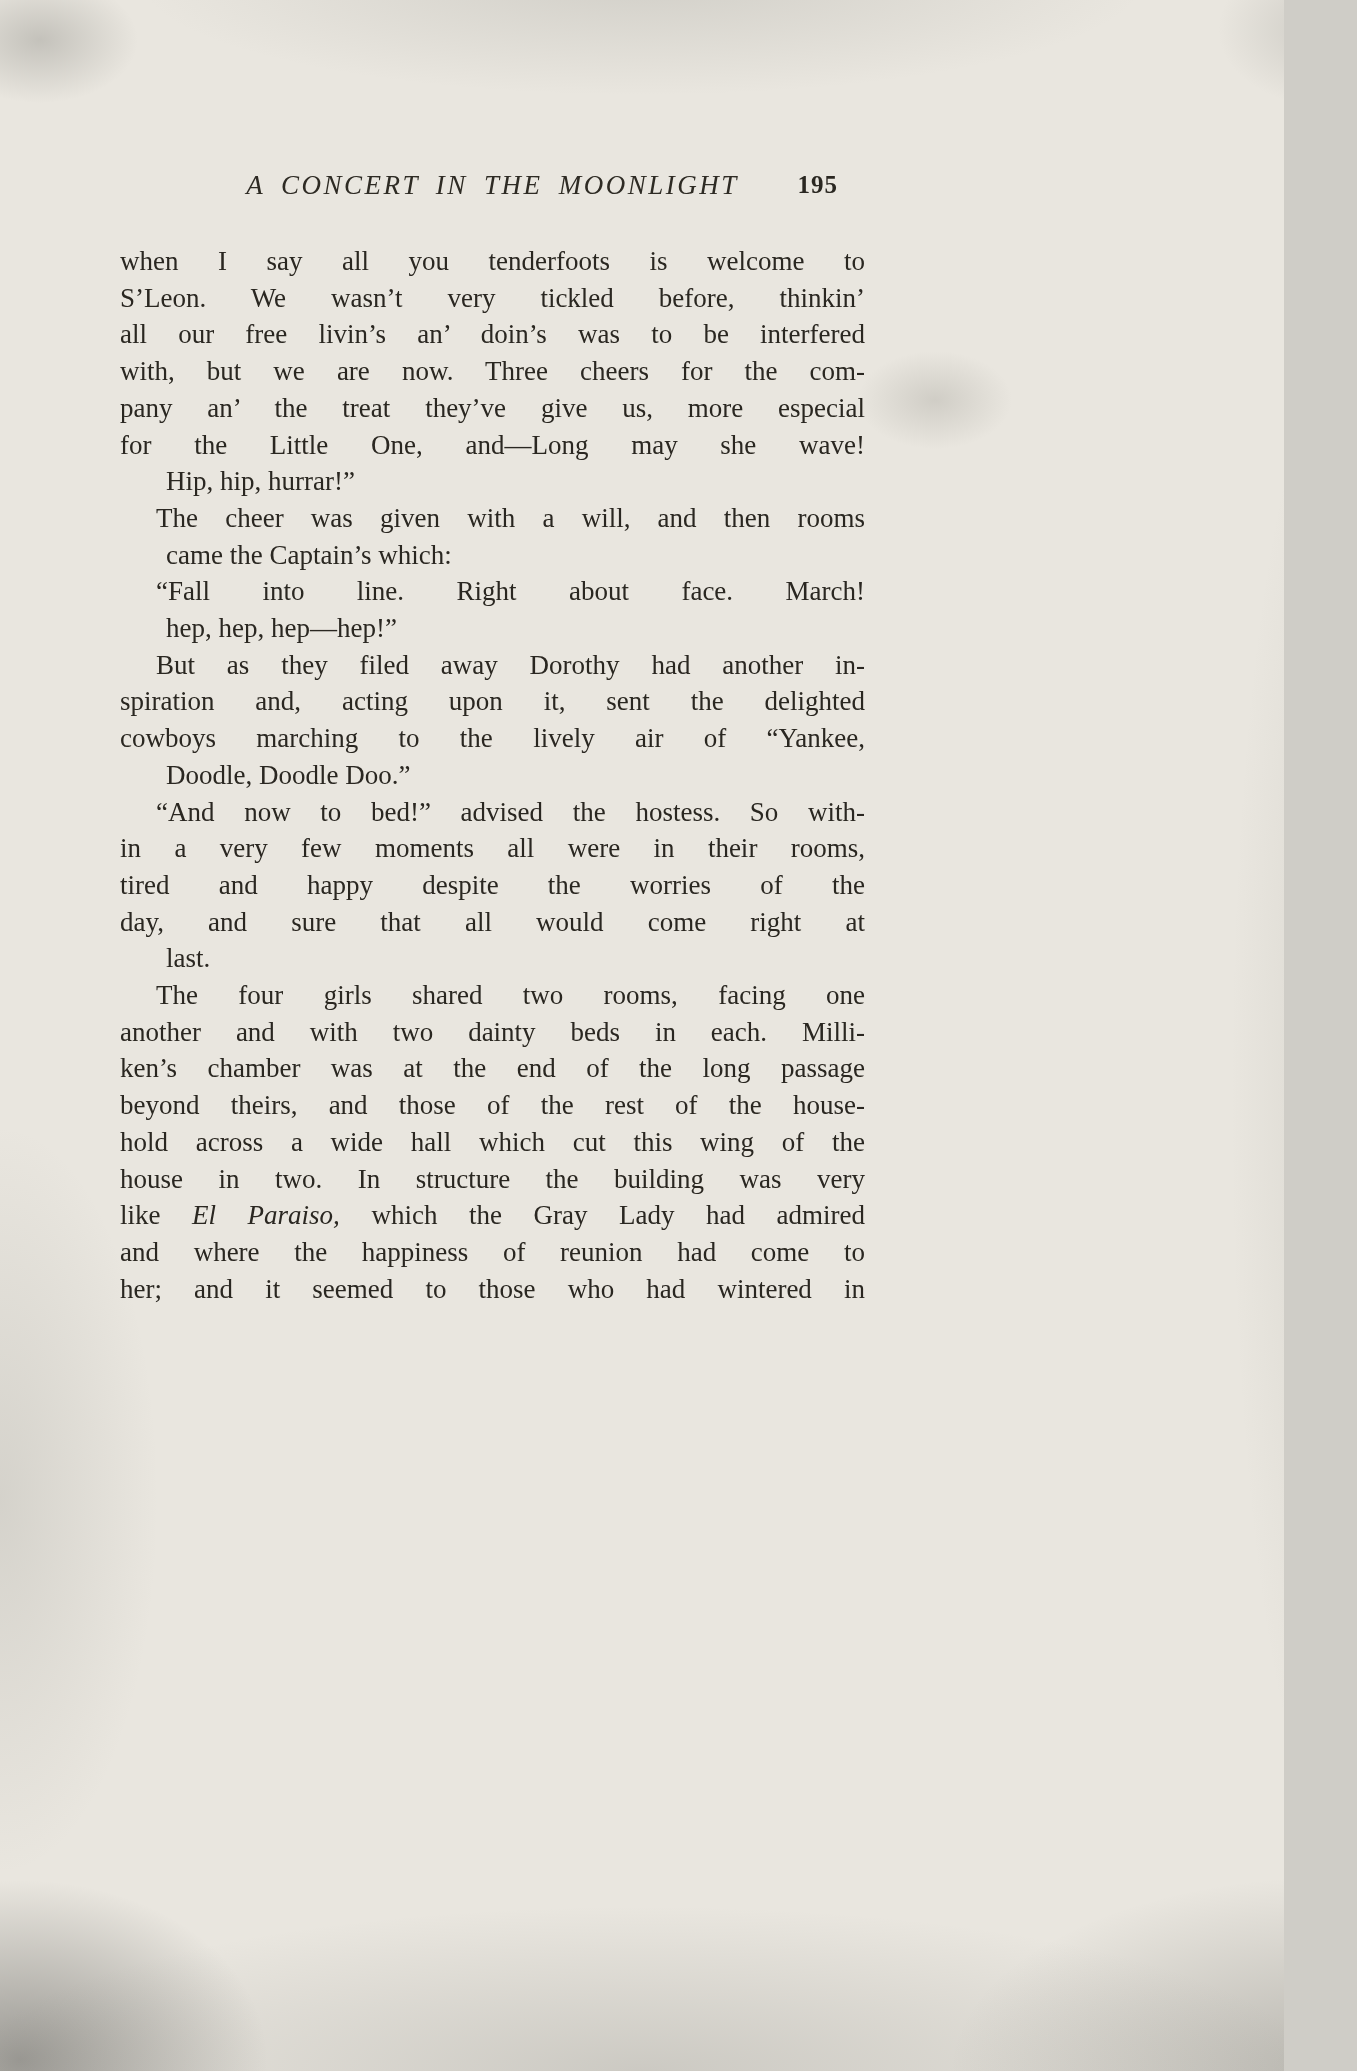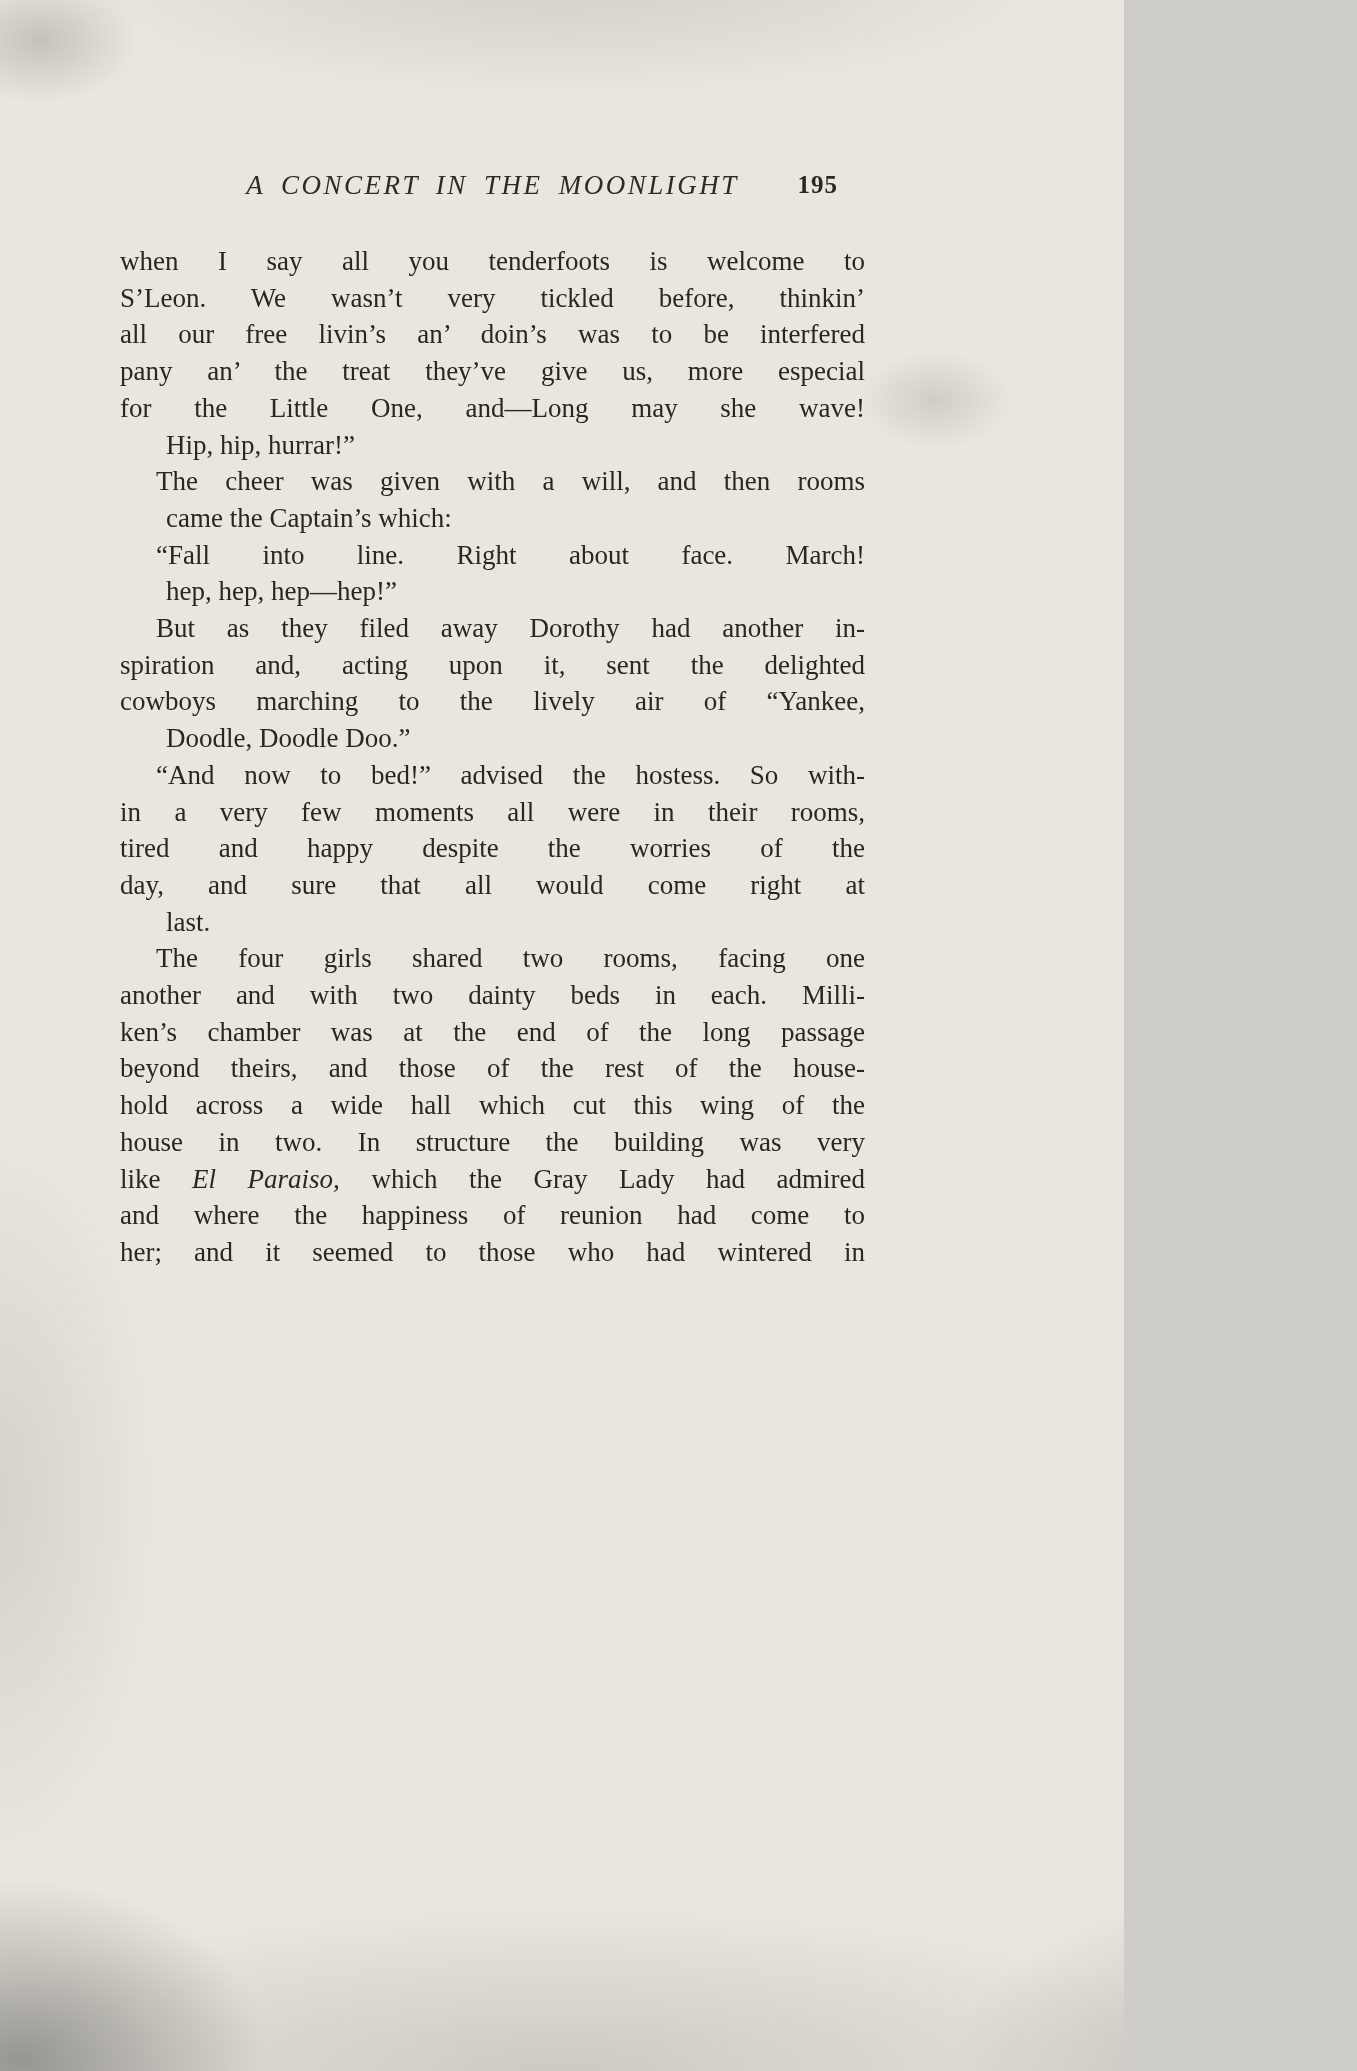--- a/index.html
+++ b/index.html
@@ -1,18 +1,18 @@
 <!DOCTYPE html>
 <html><head>
 <meta charset="utf-8">
 <style>
   html,body { margin:0; padding:0; background:#cfcdc7; }
   .page {
     position:relative;
-    width:1124px; height:2071px;
+    width:1284px; height:2071px;
     margin:0;
     overflow:hidden;
     background-color:#e9e6df;
     background-image:
       radial-gradient(140px 90px at 40px 40px, rgba(110,110,104,0.30), transparent 70%),
       radial-gradient(700px 160px at 50% -20px, rgba(140,140,133,0.25), transparent 72%),
       radial-gradient(160px 110px at 1330px 30px, rgba(120,120,114,0.25), transparent 70%),
       radial-gradient(110px 70px at 935px 400px, rgba(150,148,140,0.30), transparent 70%),
       radial-gradient(180px 1100px at 1357px 1100px, rgba(130,130,122,0.16), transparent 70%),
       radial-gradient(330px 240px at 20px 2060px, rgba(45,45,42,0.42), transparent 75%),
@@ -66,20 +66,21 @@
   <div class="text-block">
     <div class="running-header">
       <div class="title">A CONCERT IN THE MOONLIGHT</div>
       <div class="pagenum">195</div>
     </div>
     <div class="body-text">
         <div>
           <div class="line"><span>when I say all you tenderfoots is welcome to</span></div>
           <div class="line"><span>S’Leon.  We wasn’t very tickled before, thinkin’</span></div>
           <div class="line"><span>all our free livin’s an’ doin’s was to be interfered</span></div>
+          <div class="line"><span>with, but we are now.  Three cheers for the com-</span></div>
           <div class="line"><span>pany an’ the treat they’ve give us, more especial</span></div>
           <div class="line"><span>for the Little One, and—Long may she wave!</span></div>
           <div class="line left-last"><span>Hip, hip, hurrar!”</span></div>
         </div>
         <div>
           <div class="line indent"><span>The cheer was given with a will, and then rooms</span></div>
           <div class="line left-last"><span>came the Captain’s which:</span></div>
         </div>
         <div>
           <div class="line indent"><span>“Fall into line. Right about face. March!</span></div>

